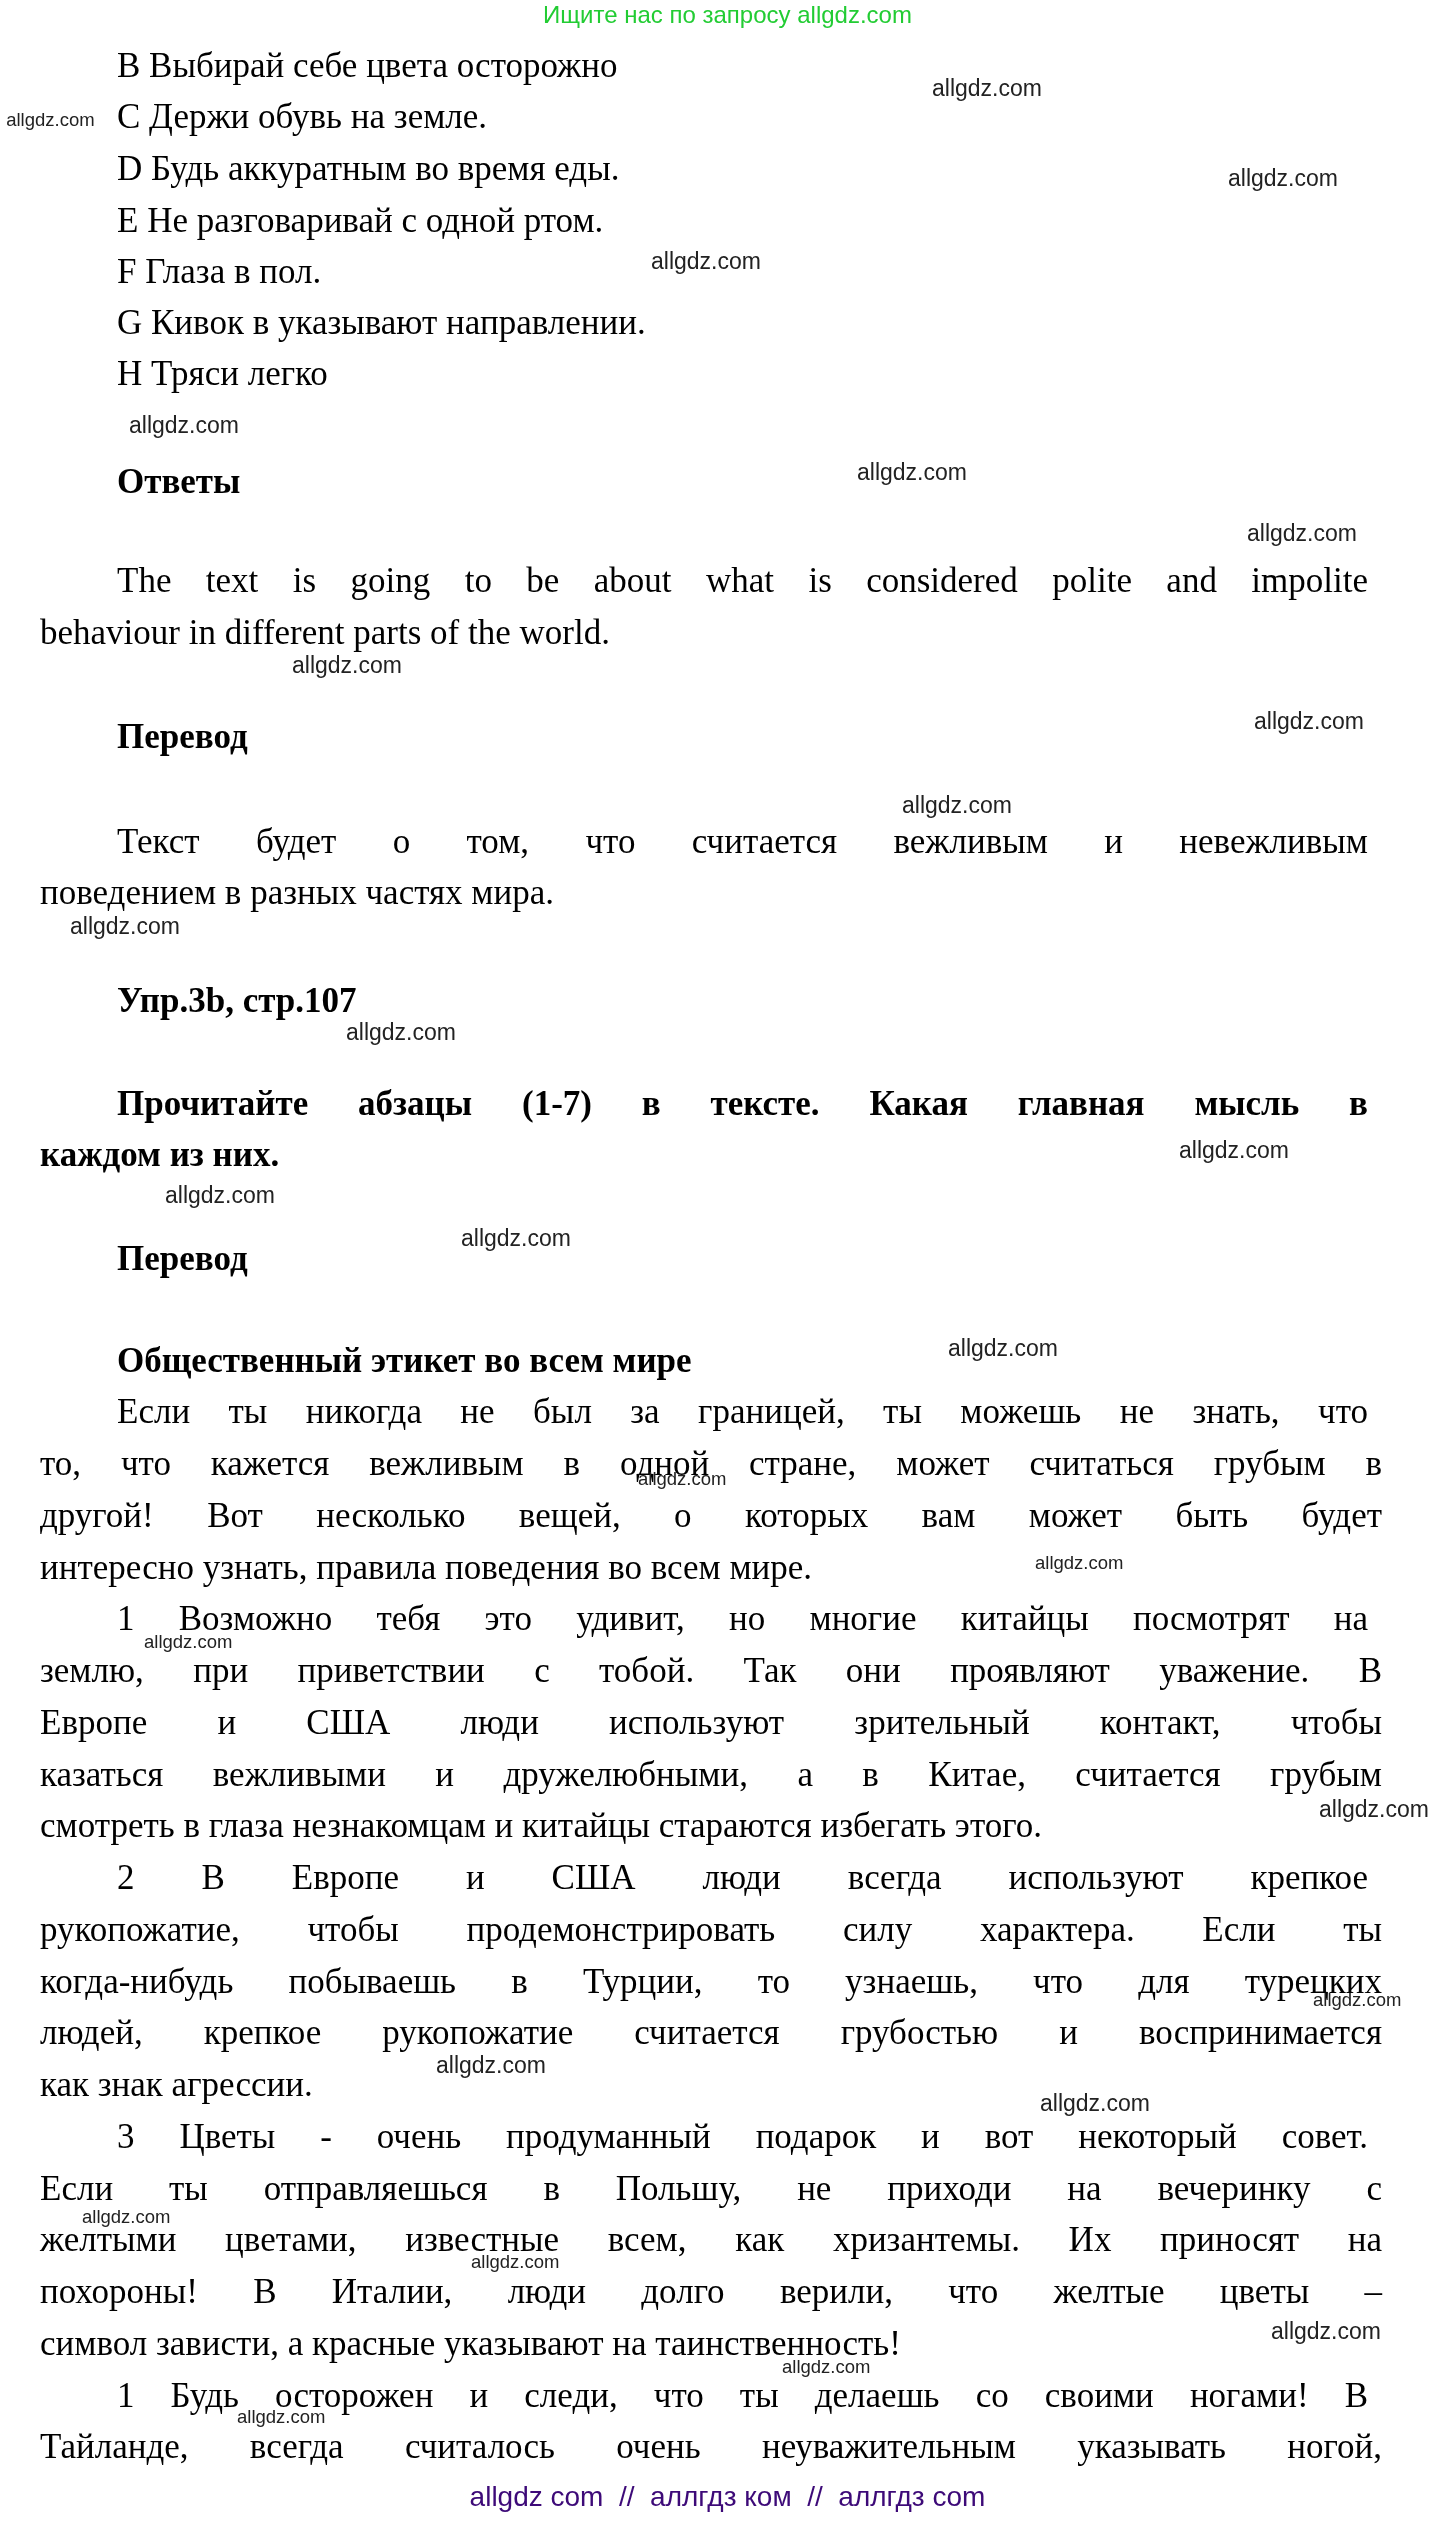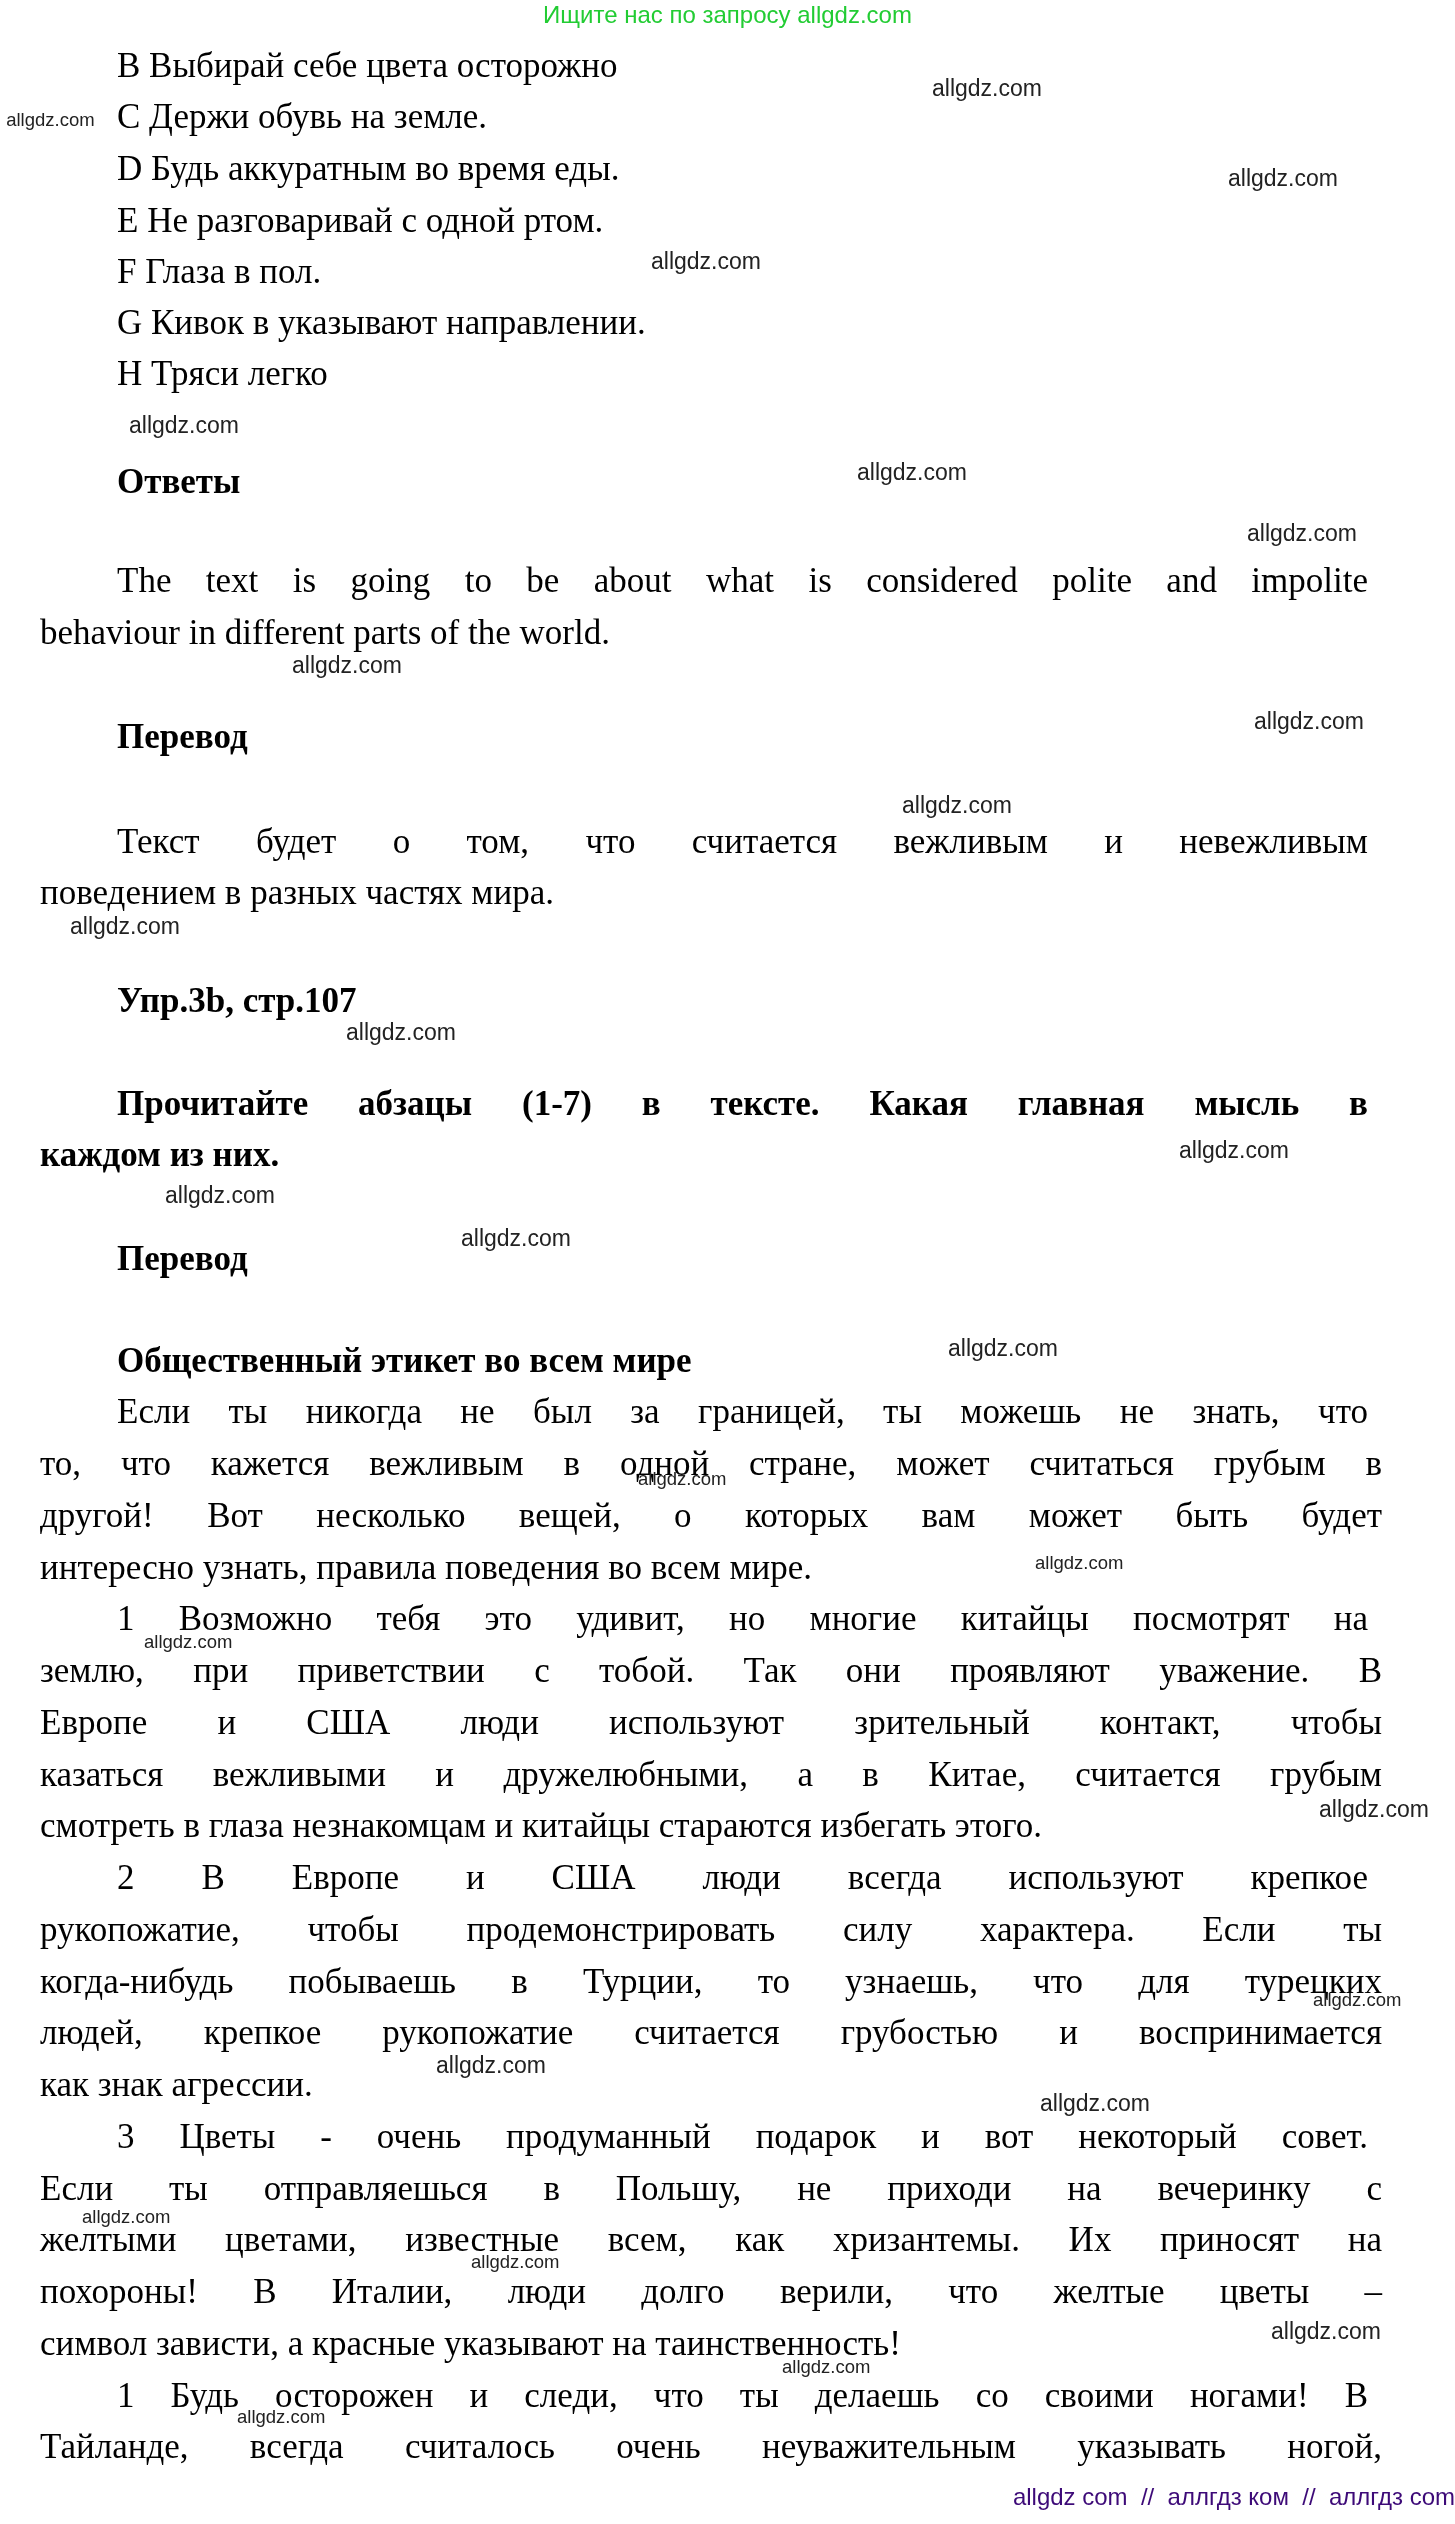--- a/index.html
+++ b/index.html
@@ -5,22 +5,22 @@
   html, body { margin: 0; padding: 0; background: #ffffff; }
   body { width: 1455px; height: 2525px; position: relative; overflow: hidden; }
   .page { position: absolute; left: 0; top: 0; width: 1210px; height: 2525px; border-radius: 15px; }
   .top-banner {
     position: absolute; left: 0; top: 0; width: 1455px; height: 31px;
     text-align: center; font-family: "Liberation Sans", sans-serif;
     font-size: 24px; line-height: 29px; color: #22cc33;
   }
   .footer-banner {
     position: absolute; left: 0; top: 2481px; width: 1455px; height: 31px;
-    text-align: right; font-family: "Liberation Sans", sans-serif;
-    font-size: 24px; line-height: 31px; color: #3d0a78; white-space: pre;
+    text-align: center; font-family: "Liberation Sans", sans-serif;
+    font-size: 28px; line-height: 31px; color: #3d0a78; white-space: pre;
   }
   .ln {
     position: absolute; height: 52px; line-height: 52px;
     font-family: "Liberation Serif", serif; font-size: 35px; color: #000;
     white-space: nowrap;
   }
   .ln.bold { font-weight: bold; }
   .ln.first { left: 117px; width: 1251px; }
   .ln.cont { left: 40px; width: 1342px; }
   .ln.just { text-align: justify; text-align-last: justify; white-space: normal; }

